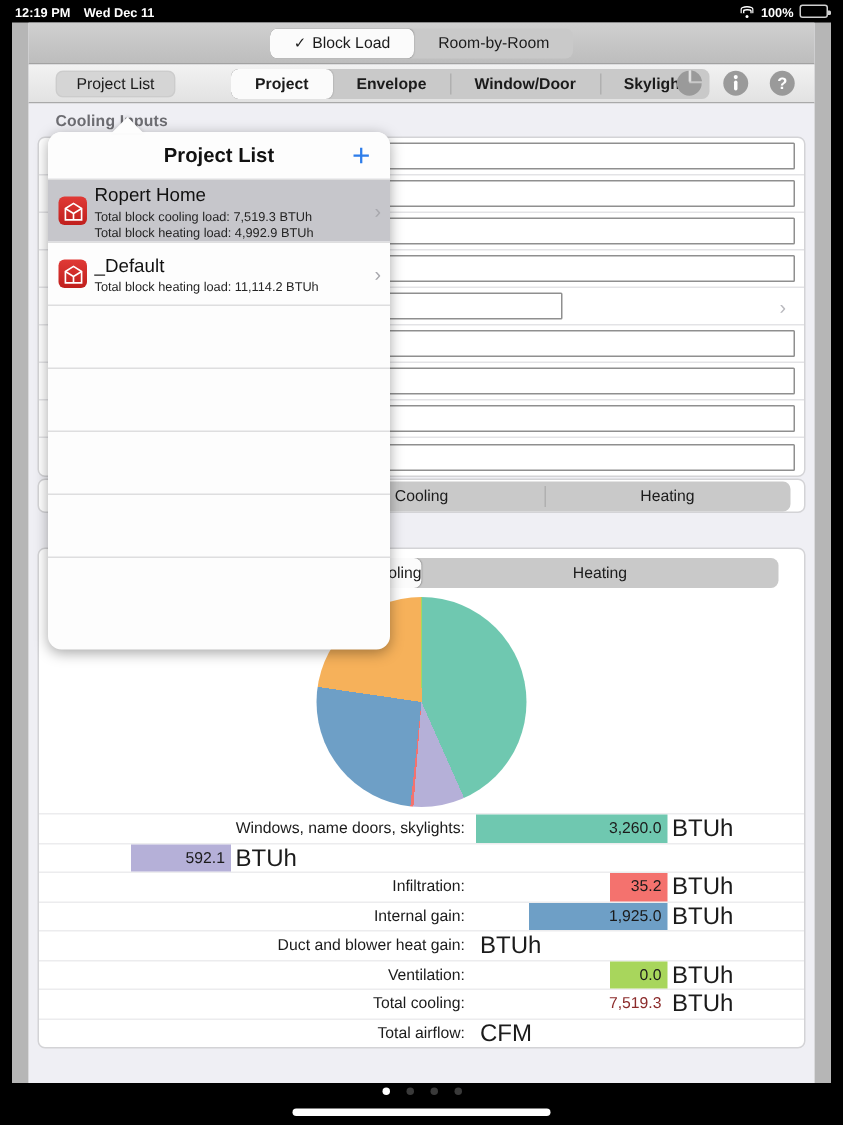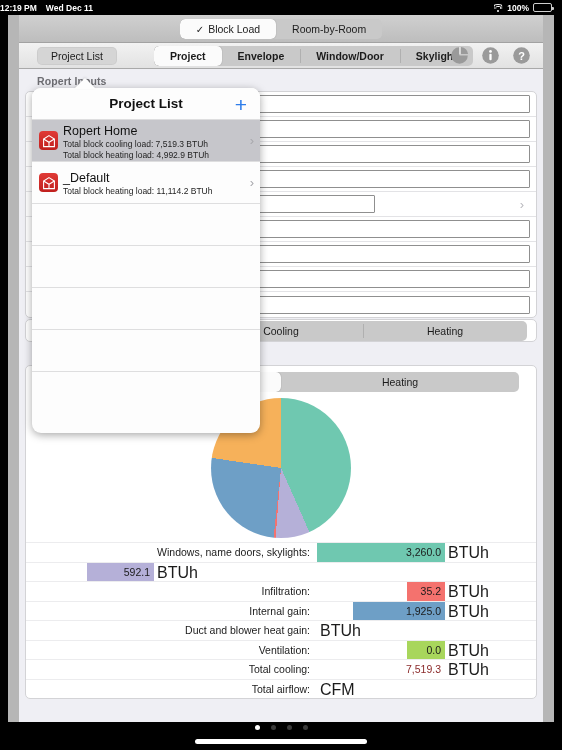--- a/index.html
+++ b/index.html
@@ -11,21 +11,21 @@
   }
   #screen { position: relative; width: 562px; height: 750px; background: #000; }
 
   
   .statusbar {
     position: absolute; top: 0; left: 0; width: 562px; height: 15px;
     background: #000; color: #fff;
     font-size: 8.5px; font-weight: bold;
     display: flex; align-items: center;
   }
-  .sb-left { display: flex; gap: 9px; padding-left: 0; }
+  .sb-left { display: flex; gap: 9px; padding-left: 10px; }
   .sb-right { display: flex; align-items: center; gap: 4px; margin-left: auto; padding-right: 10px; }
   .wifi-ico { width: 10px; height: 8px; position: relative; }
   .wifi-ico i {
     position: absolute; left: 50%; transform: translateX(-50%);
     border: 1.1px solid #fff; border-bottom: none; border-radius: 50% 50% 0 0;
   }
   .wifi-ico i:nth-child(1) { width: 9px; height: 4.5px; top: 0.5px; }
   .wifi-ico i:nth-child(2) { width: 5.5px; height: 3px; top: 2.5px; }
   .wifi-dot { position: absolute; left: 50%; top: 6px; transform: translateX(-50%);
     width: 2px; height: 2px; background: #fff; border-radius: 50%; }
@@ -64,20 +64,21 @@
     background: #c9c9c9; border-radius: 5px; overflow: hidden;
   }
   .seg .opt {
     font-size: 10.5px; color: #1b1b1b; height: 20px; line-height: 20px;
     padding: 0 16px; text-align: center; white-space: nowrap;
     position: relative;
   }
   .seg .opt.sel {
     background: #fbfbfb; border-radius: 5px;
     box-shadow: 0 0 1px rgba(0,0,0,.4);
+    text-align: right;
   }
   .seg .opt + .opt:before {
     content: ""; position: absolute; left: 0; top: 3px; height: 14px;
     width: 1px; background: #b0b0b0;
   }
   .seg .opt.sel:before, .seg .opt.sel + .opt:before { background: transparent; }
   .chk { font-size: 10px; margin-right: 4px; }
 
   
   .tab-projlist {
@@ -268,21 +269,21 @@
             <svg width="19" height="19" viewBox="0 0 19 19">
               <circle cx="9.5" cy="9.5" r="8.3" fill="#9a9a9a"></circle>
               <text x="9.5" y="13.6" text-anchor="middle" font-family="Liberation Sans, sans-serif" font-size="11" font-weight="bold" fill="#fff">?</text>
             </svg>
           </span>
         </div>
       </div>
 
       <div class="body">
 
-        <div class="group-hdr">Ropert Inputs</div>
+        <div class="group-hdr">Cooling Inputs</div>
 
         <div class="card">
           <div class="frow">
             <div class="flabel">Project name:</div>
             <div class="finput">Ropert Home</div>
           </div>
           <div class="frow">
             <div class="flabel">Building name:</div>
             <div class="finput">Harbor</div>
           </div>

